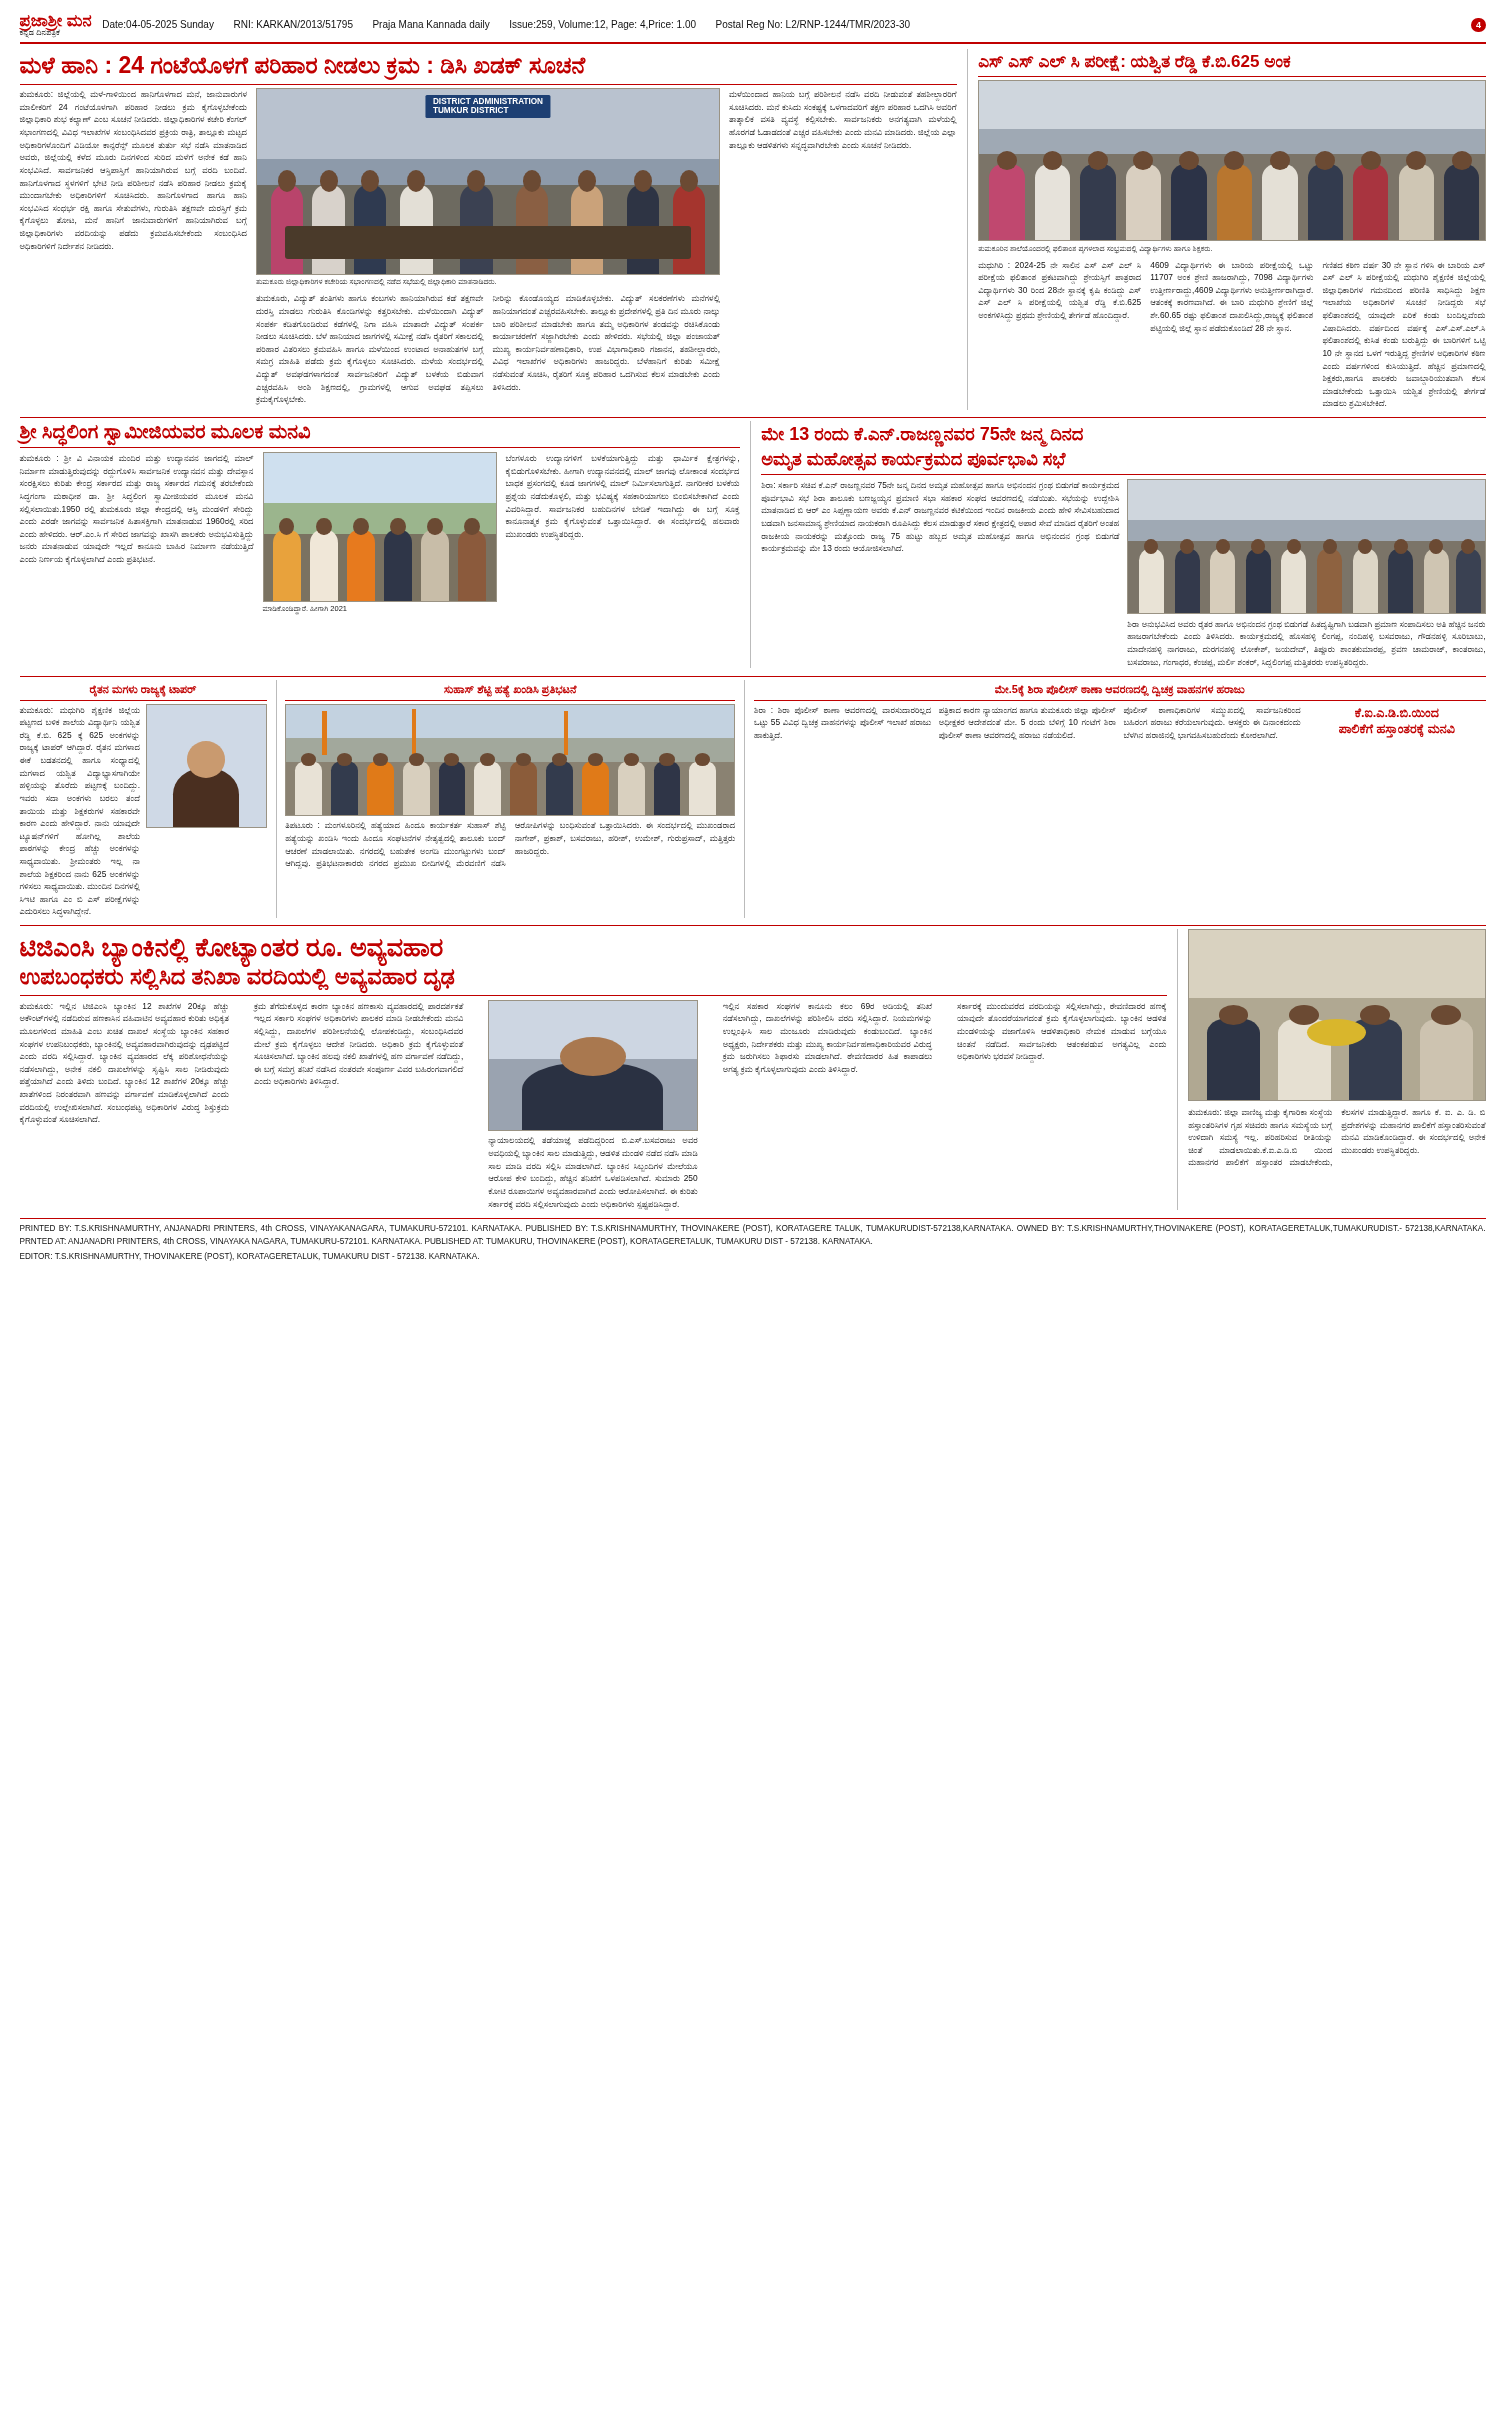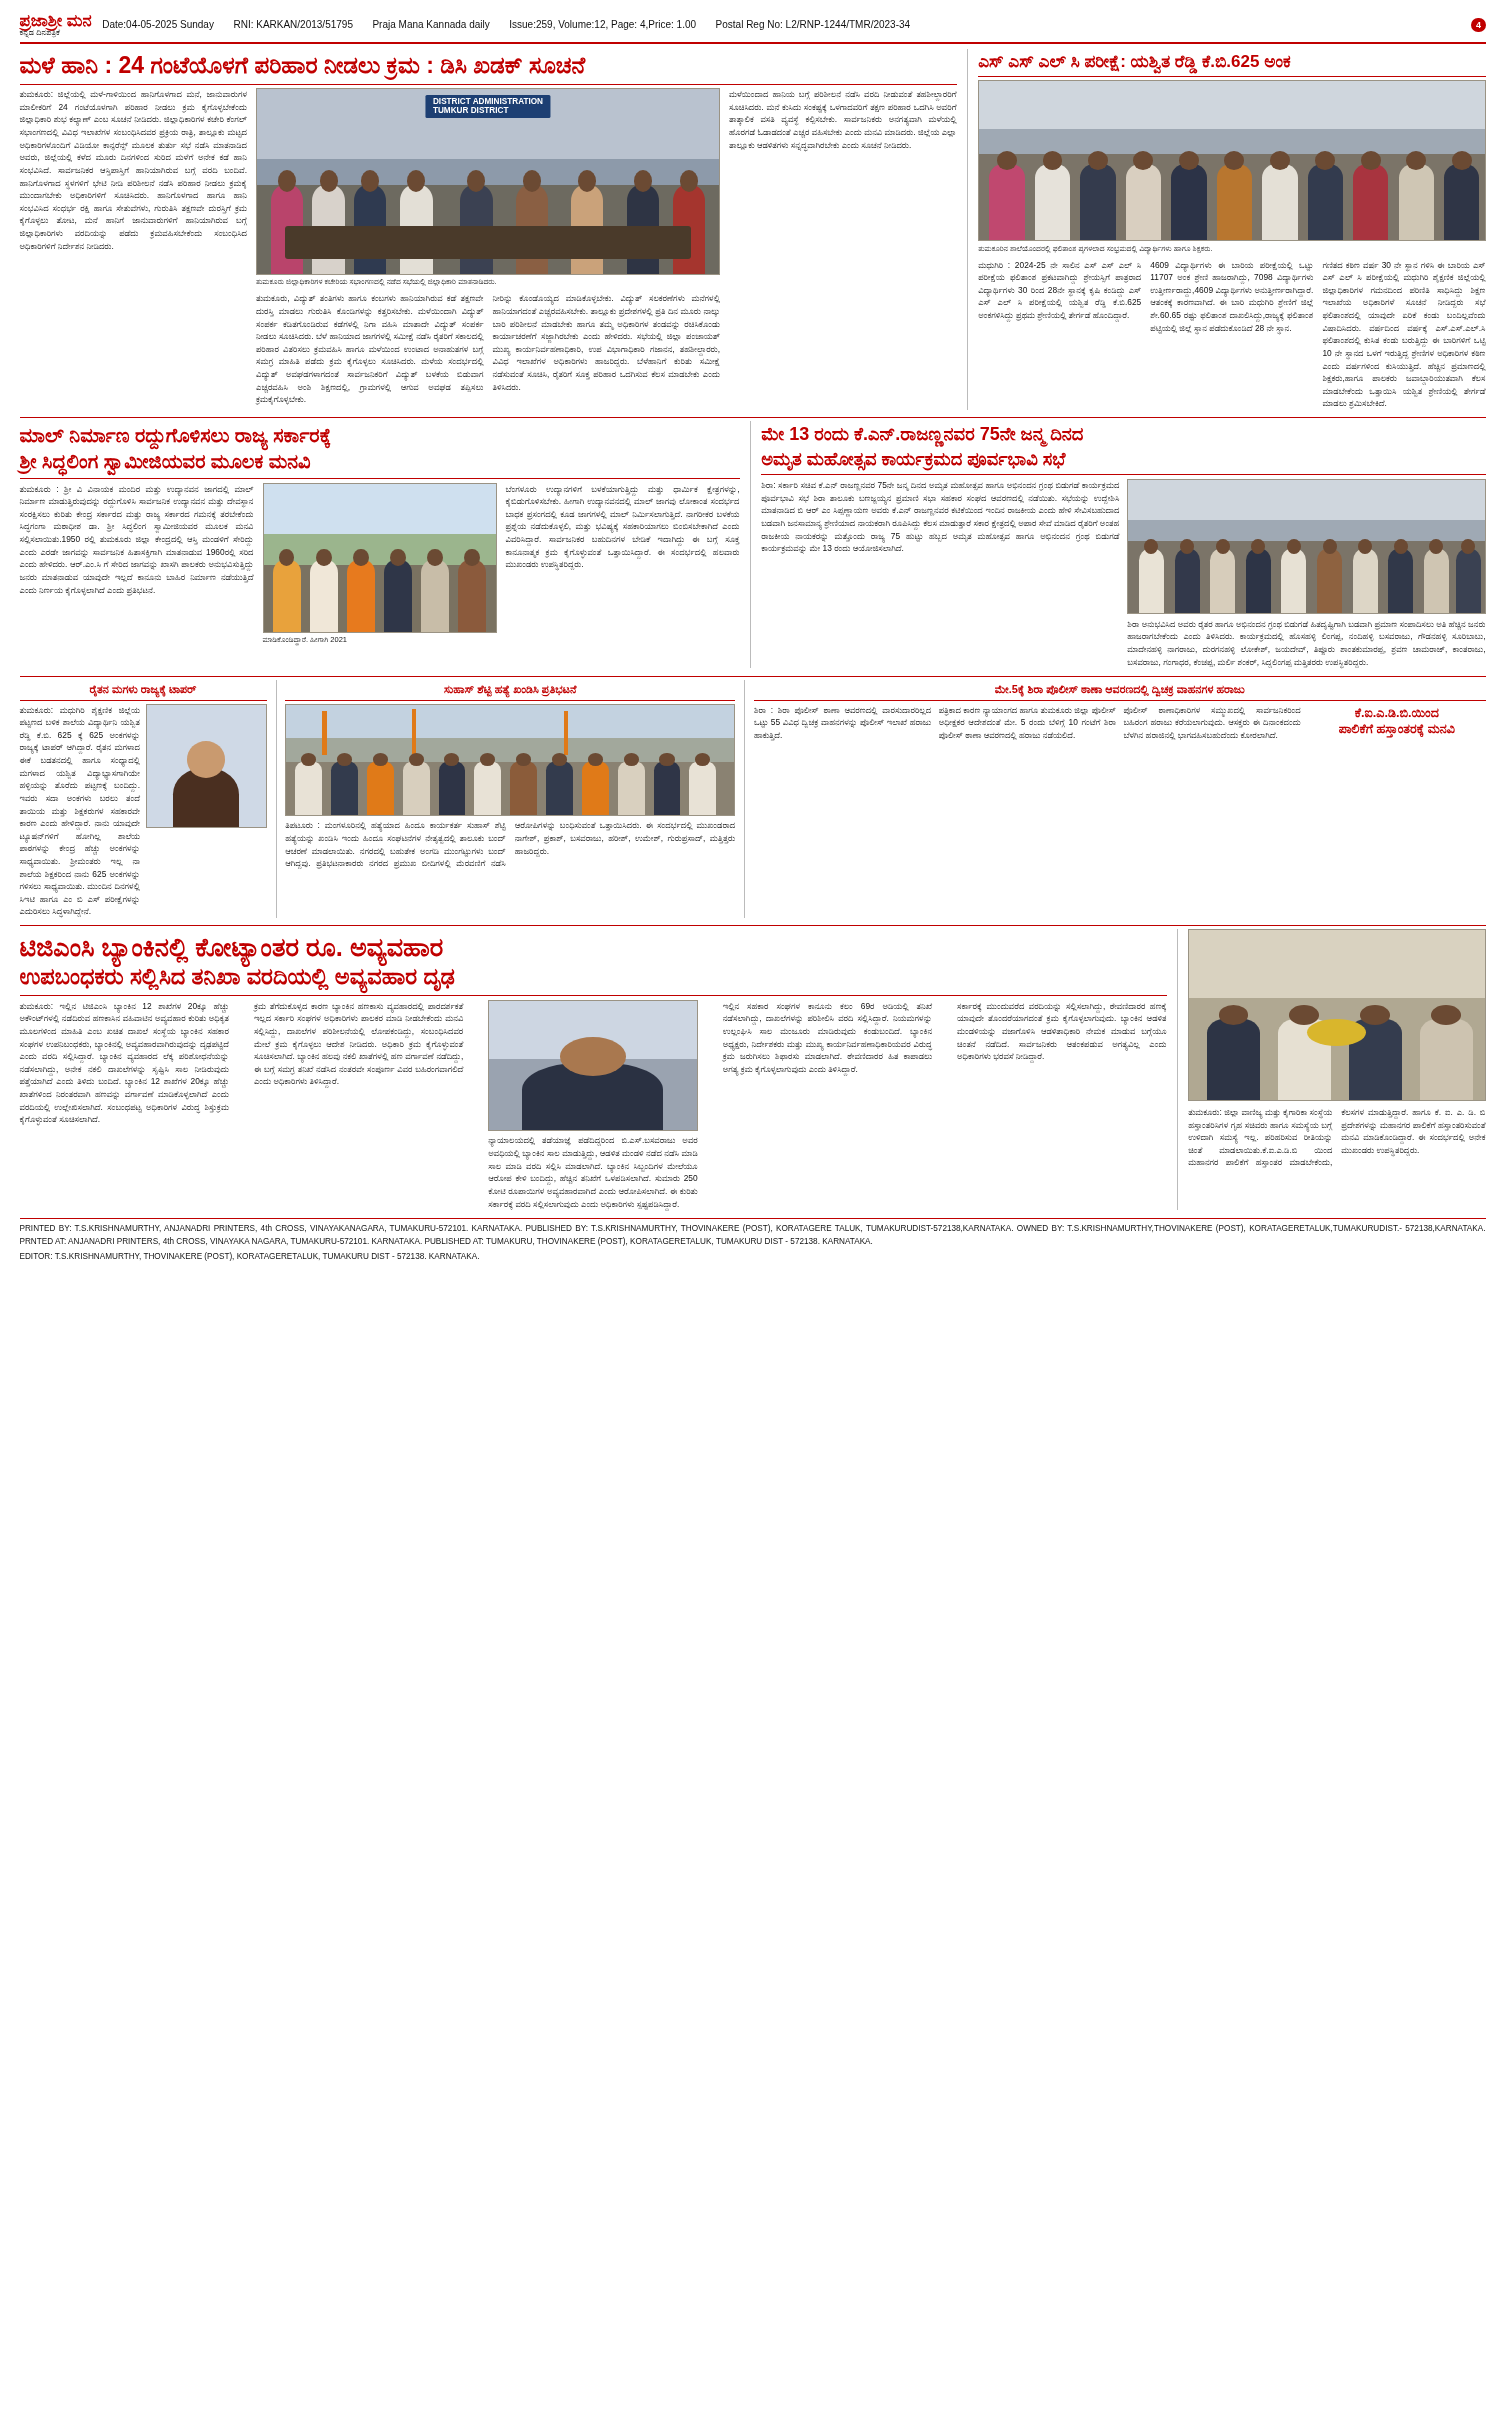--- a/index.html
+++ b/index.html
@@ -99,21 +99,21 @@
   <div class="masthead">
     <div class="logo">
       <span>ಪ್ರಜಾಶ್ರೀ ಮನ</span>
       <small>ಕನ್ನಡ ದಿನಪತ್ರಿಕೆ</small>
     </div>
     <div class="mast-line">
       <span>Date:04-05-2025 Sunday</span>
       <span>RNI: KARKAN/2013/51795</span>
       <span>Praja Mana Kannada daily</span>
       <span>Issue:259, Volume:12, Page: 4,Price: 1.00</span>
-      <span>Postal Reg No: L2/RNP-1244/TMR/2023-34</span>
+      <span>Postal Reg No: L2/RNP-1244/TMR/2023-30</span>
     </div>
     <div class="circ">4</div>
   </div>
 
   <div style="display:grid; grid-template-columns: 937px 0.7px 1fr; gap:10.5px; margin-top:4.5px;">
 
     <div>
       <h1 class="headline">ಮಳೆ ಹಾನಿ : 24 ಗಂಟೆಯೊಳಗೆ ಪರಿಹಾರ ನೀಡಲು ಕ್ರಮ : ಡಿಸಿ ಖಡಕ್ ಸೂಚನೆ</h1>
       <div class="rule-thin"></div>
       <div class="cols4" style="margin-top:3.7px;">
@@ -175,21 +175,20 @@
         <div class="body-text">ಗಣಿತದ ಕಠಿಣ ವರ್ಷ 30 ನೇ ಸ್ಥಾನ ಗಳಿಸಿ ಈ ಬಾರಿಯ ಎಸ್ ಎಸ್ ಎಲ್ ಸಿ ಪರೀಕ್ಷೆಯಲ್ಲಿ ಮಧುಗಿರಿ ಶೈಕ್ಷಣಿಕ ಜಿಲ್ಲೆಯಲ್ಲಿ ಜಿಲ್ಲಾಧಿಕಾರಿಗಳ ಗಮನದಿಂದ ಪರಿಣಿತಿ ಸಾಧಿಸಿದ್ದು ಶಿಕ್ಷಣ ಇಲಾಖೆಯ ಅಧಿಕಾರಿಗಳೆ ಸೂಚನೆ ನೀಡಿದ್ದರು ಸಭೆ ಫಲಿತಾಂಶದಲ್ಲಿ ಯಾವುದೇ ಏರಿಕೆ ಕಂಡು ಬಂದಿಲ್ಲವೆಂದು ವಿಷಾದಿಸಿದರು. ವರ್ಷದಿಂದ ವರ್ಷಕ್ಕೆ ಎಸ್.ಎಸ್.ಎಲ್.ಸಿ ಫಲಿತಾಂಶದಲ್ಲಿ ಕುಸಿತ ಕಂಡು ಬರುತ್ತಿದ್ದು ಈ ಬಾರಿಗಳಿಗೆ ಒಟ್ಟಿ 10 ನೇ ಸ್ಥಾನದ ಒಳಗೆ ಇರುತ್ತಿದ್ದ ಶ್ರೇಣಿಗಳ ಅಧಿಕಾರಿಗಳ ಕಠಿಣ ಎಂದು ವರ್ಷಗಳಿಂದ ಕುಸಿಯುತ್ತಿದೆ. ಹೆಚ್ಚಿನ ಪ್ರಮಾಣದಲ್ಲಿ ಶಿಕ್ಷಕರು,ಹಾಗೂ ಪಾಲಕರು ಜವಾಬ್ದಾರಿಯುತವಾಗಿ ಕೆಲಸ ಮಾಡಬೇಕೆಂದು ಒತ್ತಾಯಿಸಿ ಯಶ್ವಿತ ಶ್ರೇಣಿಯಲ್ಲಿ ತೇರ್ಗಡೆ ಮಾಡಲು ಶ್ರಮಿಸಬೇಕಿದೆ.</div>
       </div>
     </div>
   </div>
 
   <div class="rule" style="margin-top:7.5px;"></div>
 
   <div style="display:grid; grid-template-columns: 720px 0.7px 1fr; gap:10.5px;">
 
     <div>
-      <h2 class="headline">ಮಾಲ್ ನಿರ್ಮಾಣ ರದ್ದುಗೊಳಿಸಲು ರಾಜ್ಯ ಸರ್ಕಾರಕ್ಕೆ</h2>
       <h2 class="headline" style="margin-top:-1.5px;">ಶ್ರೀ ಸಿದ್ಧಲಿಂಗ ಸ್ವಾಮೀಜಿಯವರ ಮೂಲಕ ಮನವಿ</h2>
       <div class="rule-thin"></div>
       <div class="cols3" style="margin-top:3.7px;">
         <div class="body-text">ತುಮಕೂರು : ಶ್ರೀ ವಿ ವಿನಾಯಕ ಮಂದಿರ ಮತ್ತು ಉದ್ಯಾನವನ ಜಾಗದಲ್ಲಿ ಮಾಲ್ ನಿರ್ಮಾಣ ಮಾಡುತ್ತಿರುವುದನ್ನು ರದ್ದುಗೊಳಿಸಿ ಸಾರ್ವಜನಿಕ ಉದ್ಯಾನವನ ಮತ್ತು ದೇವಸ್ಥಾನ ಸಂರಕ್ಷಿಸಲು ಕುರಿತು ಕೇಂದ್ರ ಸರ್ಕಾರದ ಮತ್ತು ರಾಜ್ಯ ಸರ್ಕಾರದ ಗಮನಕ್ಕೆ ತರಬೇಕೆಂದು ಸಿದ್ಧಗಂಗಾ ಮಠಾಧೀಶ ಡಾ. ಶ್ರೀ ಸಿದ್ಧಲಿಂಗ ಸ್ವಾಮೀಜಿಯವರ ಮೂಲಕ ಮನವಿ ಸಲ್ಲಿಸಲಾಯಿತು.1950 ರಲ್ಲಿ ತುಮಕೂರು ಜಿಲ್ಲಾ ಕೇಂದ್ರದಲ್ಲಿ ಆಸ್ತಿ ಮಂಡಳಿಗೆ ಸೇರಿದ್ದು ಎಂದು ಎರಡೇ ಜಾಗವನ್ನು ಸಾರ್ವಜನಿಕ ಹಿತಾಸಕ್ತಿಗಾಗಿ ಮಾತನಾಡುವ 1960ರಲ್ಲಿ ಸರಿದ ಎಂದು ಹೇಳಿದರು. ಆರ್.ಎಂ.ಸಿ ಗೆ ಸೇರಿದ ಜಾಗವನ್ನು ಖಾಸಗಿ ಪಾಲಕರು ಅನುಭವಿಸುತ್ತಿದ್ದು ಜನರು ಮಾತನಾಡುವ ಯಾವುದೇ ಇಲ್ಲದೆ ಕಾನೂನು ಬಾಹಿರ ನಿರ್ಮಾಣ ನಡೆಯುತ್ತಿದೆ ಎಂದು ನಿರ್ಣಯ ಕೈಗೊಳ್ಳಲಾಗಿದೆ ಎಂದು ಪ್ರತಿಭಟನೆ.</div>
         <div>
           <div class="photo ph-outdoor" style="height:150px;">
             <div class="figs">
               <div class="fig" style="left:4%;width:12%;background:#e8a23c;"></div>
               <div class="fig" style="left:20%;width:12%;background:#f0e7d8;"></div>
               <div class="fig" style="left:36%;width:12%;background:#e77a1e;"></div>

